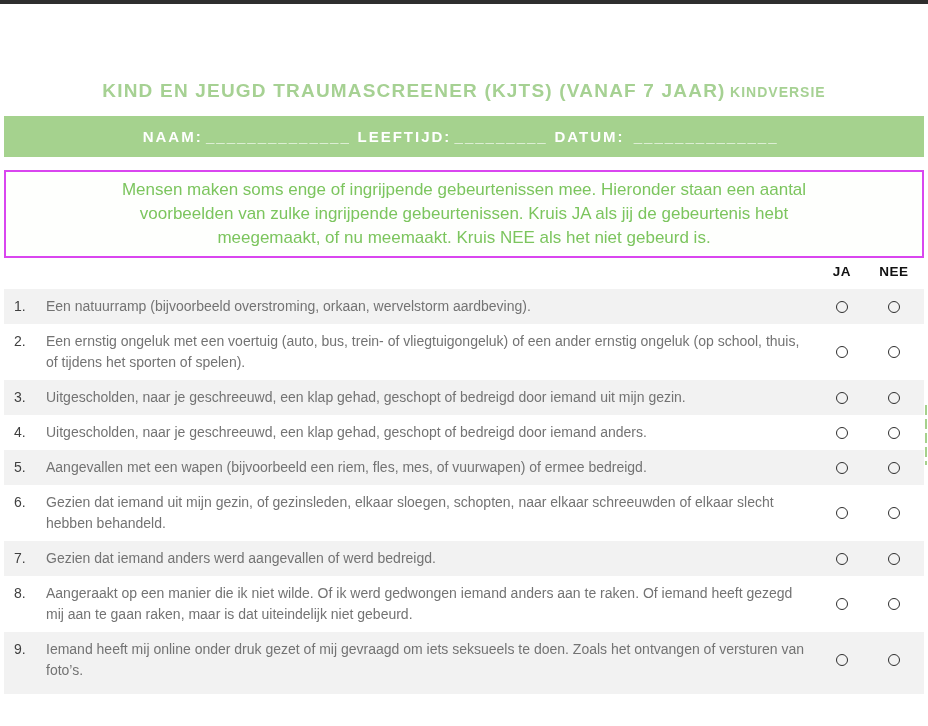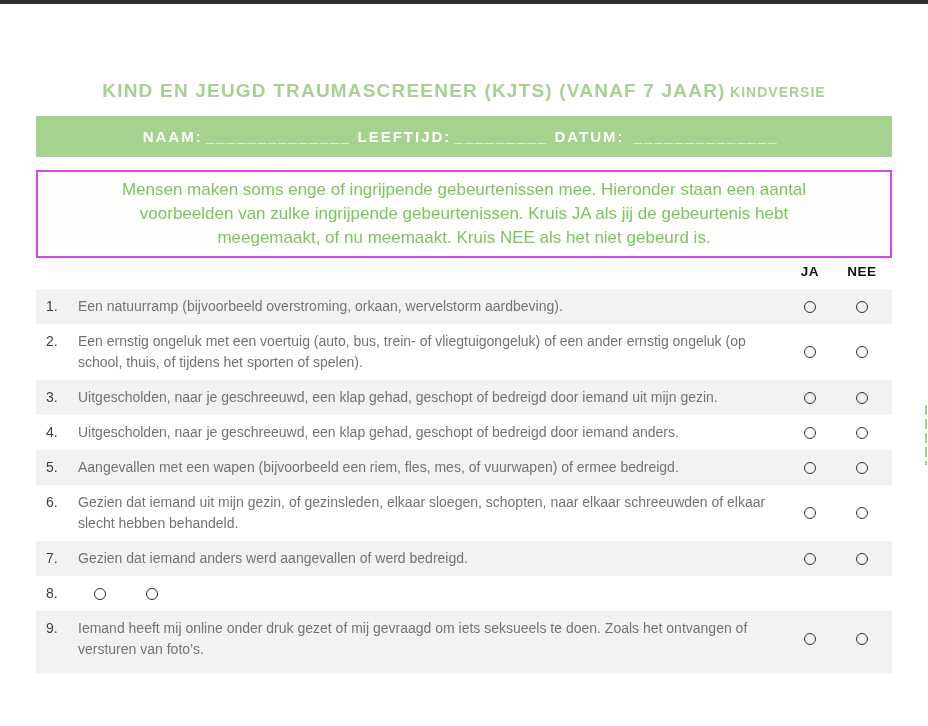--- a/index.html
+++ b/index.html
@@ -10,21 +10,21 @@
     overflow: hidden;
     position: relative;
     font-family: "Liberation Sans", sans-serif;
   }
   .topbar {
     height: 4px;
     width: 100%;
     background: #2e2e2e;
   }
   .page {
-    padding: 0 36px;
+    padding: 0 4px;
   }
   
   .title-wrap {
     margin-top: 76px;
     text-align: center;
     white-space: nowrap;
   }
   .title-main {
     color: #a6d193;
     font-weight: bold;
@@ -241,20 +241,21 @@
         <div class="cell cell-ja">
           <div class="radio"></div>
         </div>
         <div class="cell cell-nee">
           <div class="radio"></div>
         </div>
       </div>
 
       <div class="q-row">
         <div class="q-num">8.</div>
+        <div class="q-text">Aangeraakt op een manier die ik niet wilde. Of ik werd gedwongen iemand anders aan te raken. Of iemand heeft gezegd mij aan te gaan raken, maar is dat uiteindelijk niet gebeurd.</div>
         <div class="cell cell-ja">
           <div class="radio"></div>
         </div>
         <div class="cell cell-nee">
           <div class="radio"></div>
         </div>
       </div>
 
       <div class="q-row">
         <div class="q-num">9.</div>

